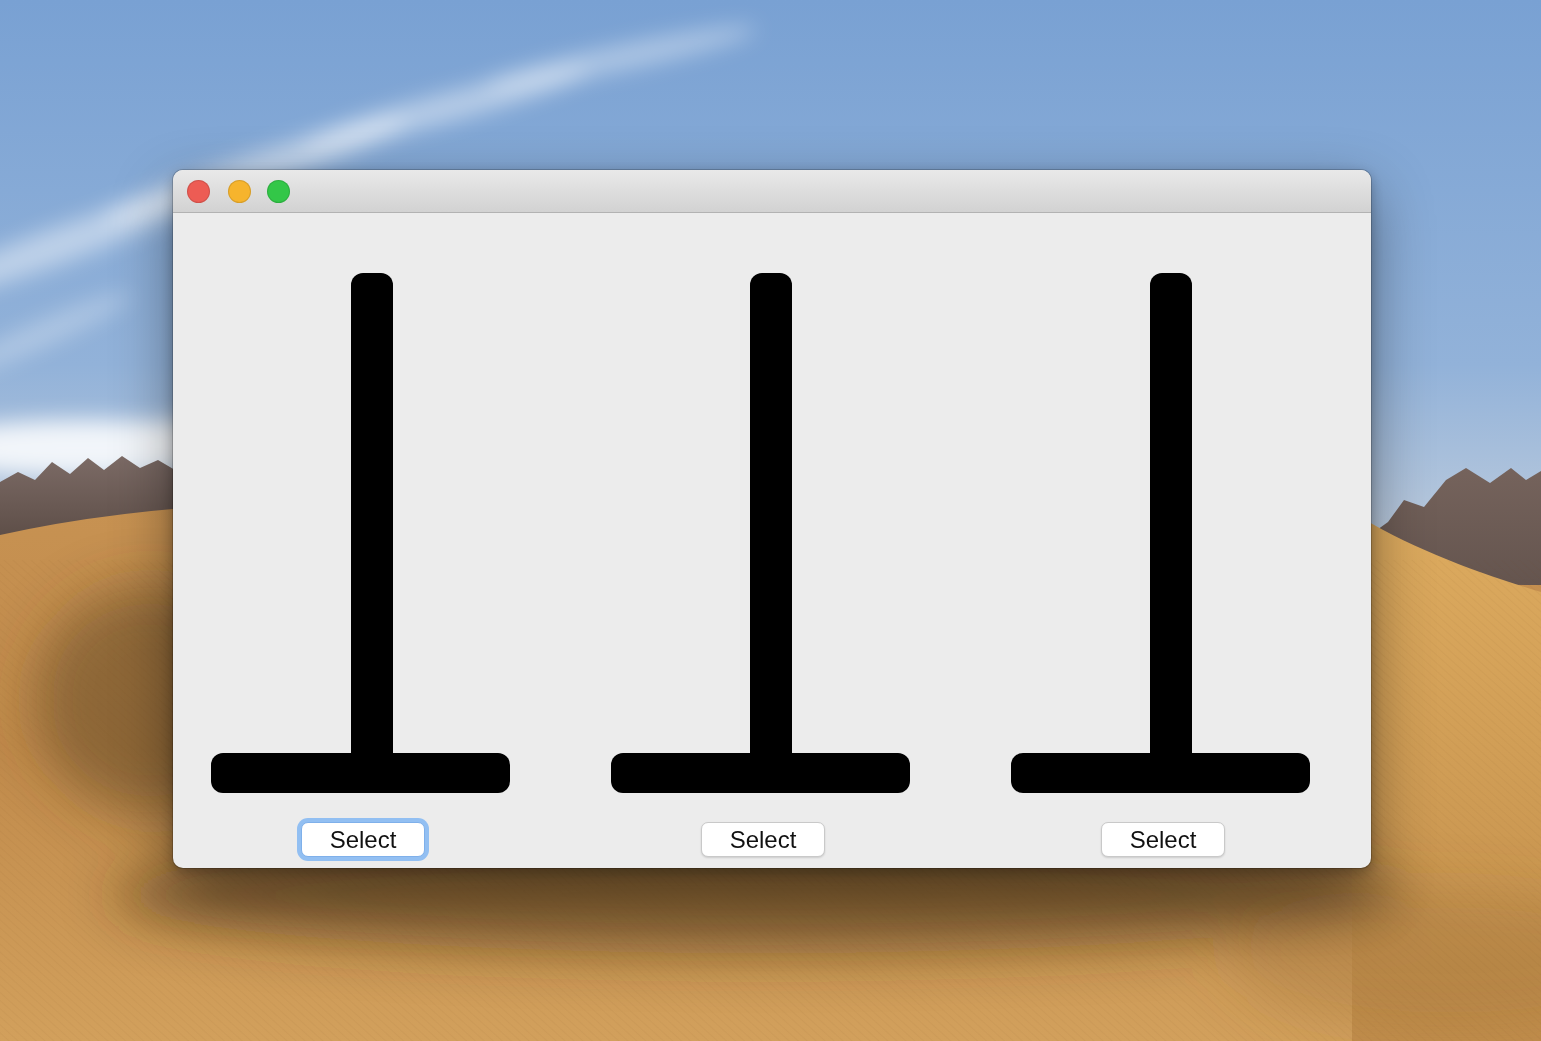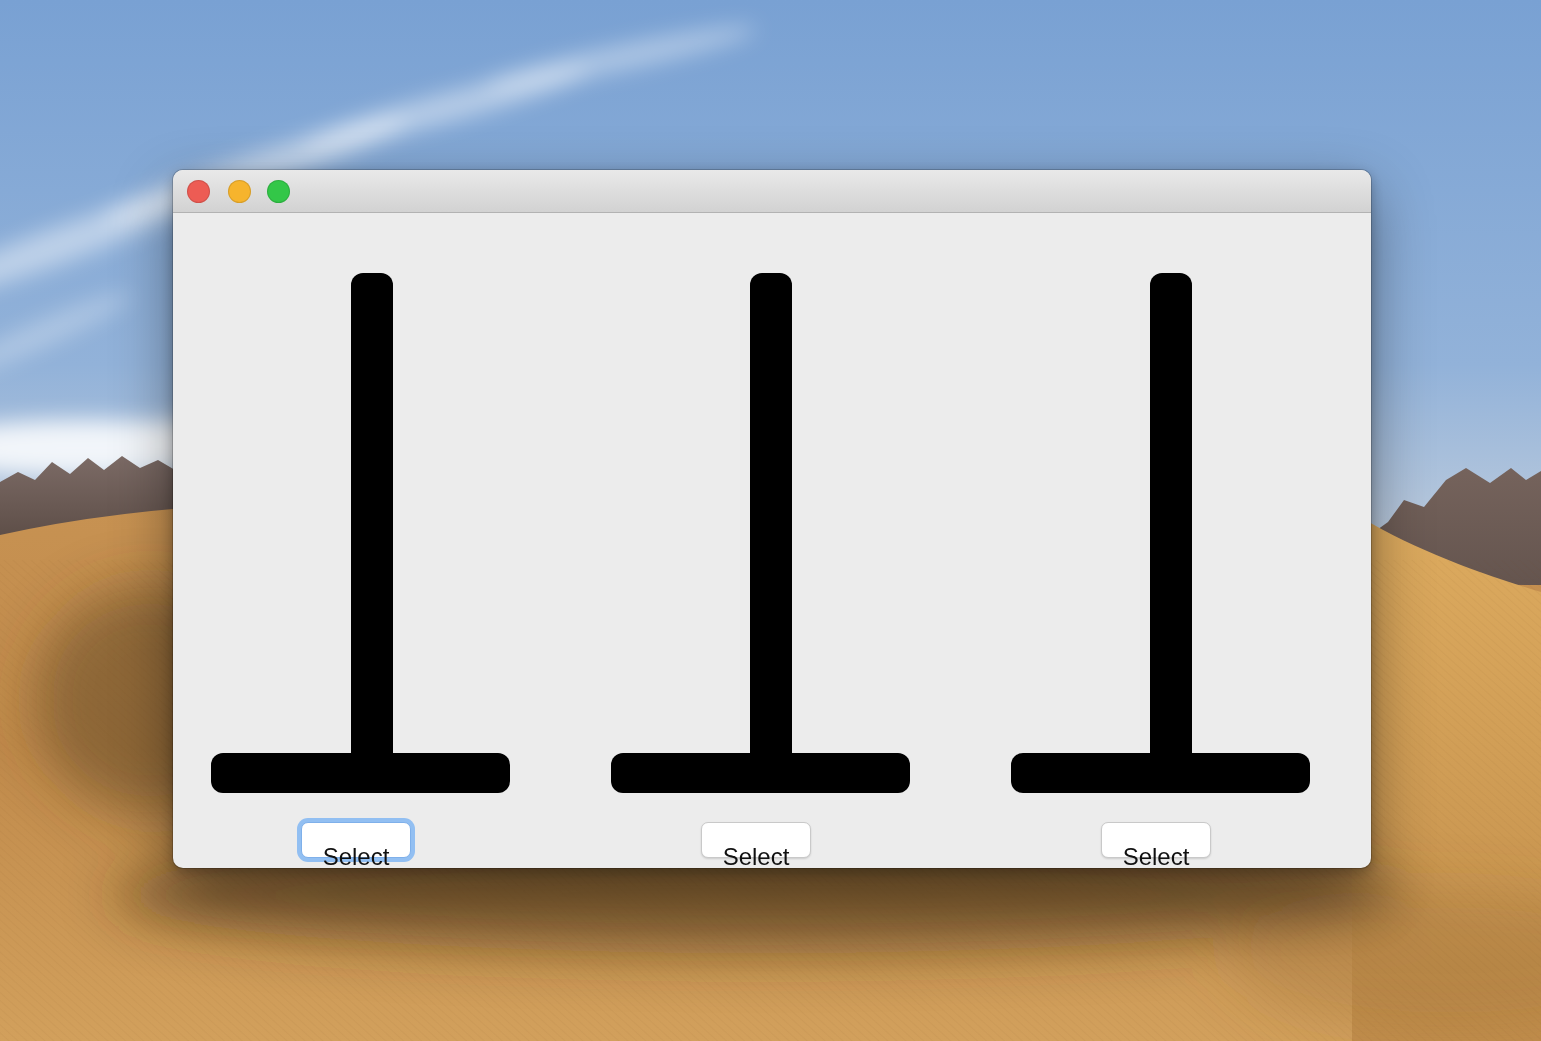--- a/index.html
+++ b/index.html
@@ -31,25 +31,25 @@
 
   
   .pole{position:absolute;width:42px;height:495px;top:103px;background:#000;border-radius:12px 12px 0 0;}
   .base{position:absolute;width:299px;height:40px;top:583px;background:#000;border-radius:12px;}
   .t1.pole{left:178px;} .t1.base{left:38px;}
   .t2.pole{left:577px;} .t2.base{left:438px;}
   .t3.pole{left:977px;} .t3.base{left:838px;}
 
   
   .select-btn{
-    position:absolute;top:652px;width:110px;height:35px;
+    position:absolute;top:652px;width:124px;height:35px;
     background:#fff;border:1px solid #c9c9c9;border-radius:7px;
     box-shadow:0 1px 2px rgba(0,0,0,.14);
     font-family:"Liberation Sans",sans-serif;font-size:24px;color:#111;
-    line-height:33px;text-align:center;padding:17px;cursor:default;
+    line-height:33px;text-align:center;padding:0;cursor:default;
   }
   .b1{left:128px;} .b2{left:528px;} .b3{left:928px;}
   .select-btn[data-focused="true"]{
     box-shadow:0 0 0 4px #92bff2, 0 1px 2px rgba(0,0,0,.1);
     border-color:#7fb0ea;
   }
 </style>
 </head>
 <body>
 

